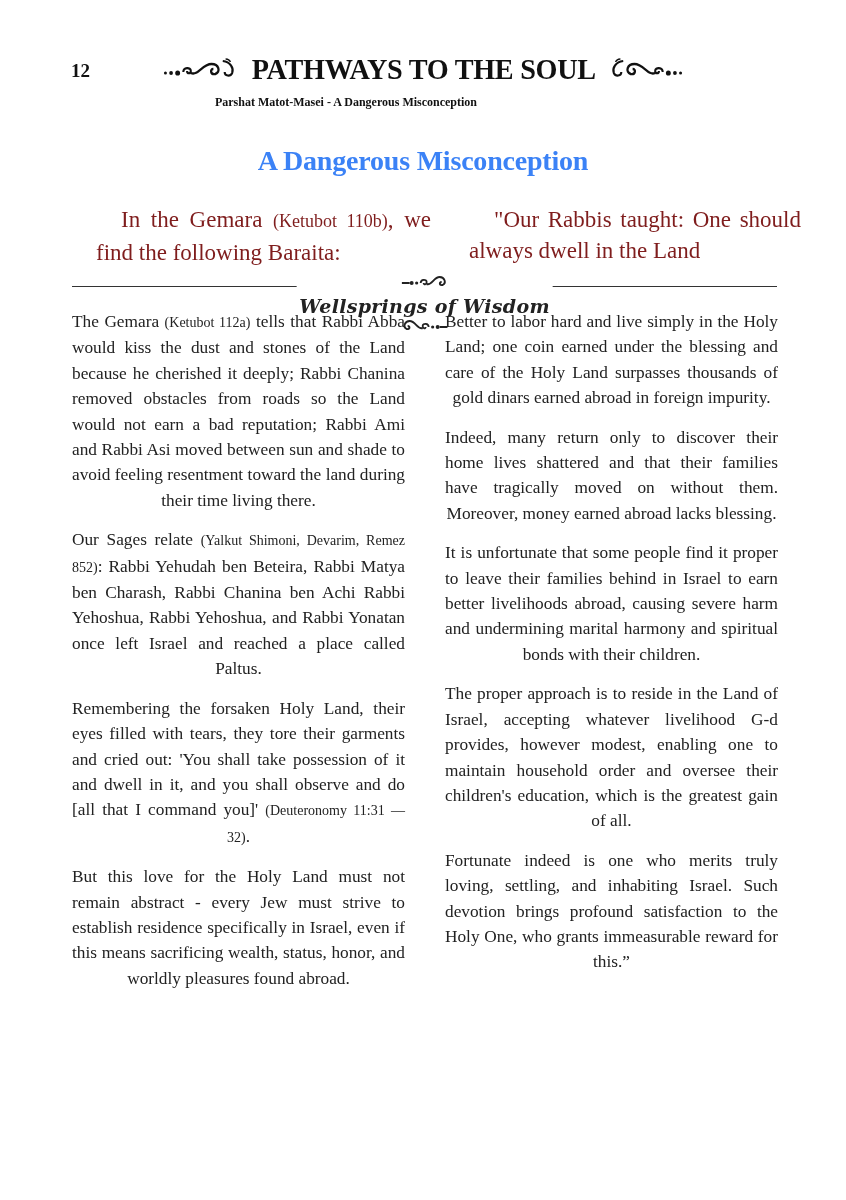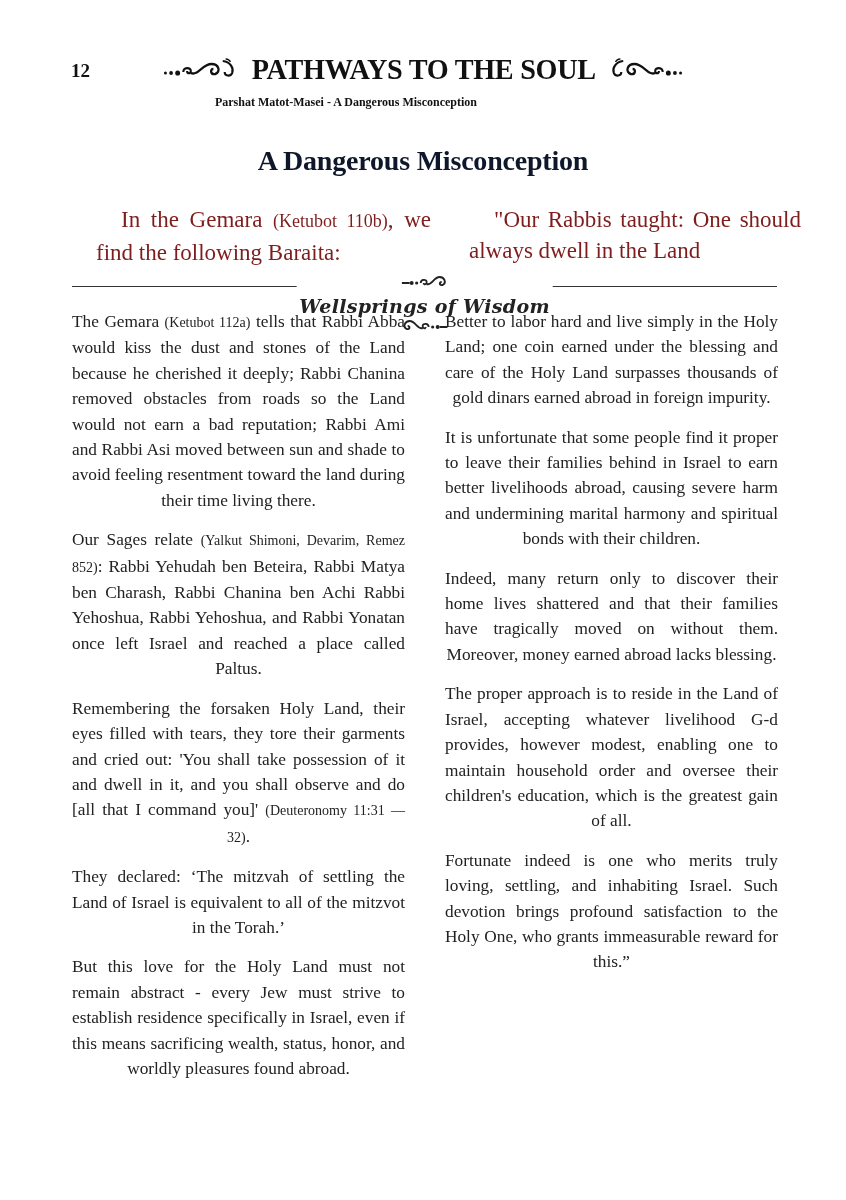--- a/index.html
+++ b/index.html
@@ -56,21 +56,21 @@
     font-family: "Liberation Serif", serif;
   }
   .title {
     position: absolute;
     left: 0;
     top: 145px;
     width: 846px;
     text-align: center;
     font-size: 28px;
     font-weight: bold;
-    color: #0f172a;
+    color: #3b82f6;
     font-family: "Liberation Serif", serif;
     letter-spacing: -0.2px;
   }
   .intro {
     position: absolute;
     top: 204px;
     font-size: 23px;
     line-height: 31px;
     text-align: justify;
     color: #7f1d1d;
@@ -202,25 +202,24 @@
           </g>
         </svg>
       </span>
     </div>
   </div>
 
   <div class="col left">
     <p><span>The Gemara </span><span class="src">(Ketubot 112a)</span><span> tells that Rabbi Abba would kiss the dust and stones of the Land because he cherished it deeply; Rabbi Chanina removed obstacles from roads so the Land would not earn a bad reputation; Rabbi Ami and Rabbi Asi moved between sun and shade to avoid feeling resentment toward the land during their time living there.</span></p>
     <p><span>Our Sages relate </span><span class="src">(Yalkut Shimoni, Devarim, Remez 852)</span><span>: Rabbi Yehudah ben Beteira, Rabbi Matya ben Charash, Rabbi Chanina ben Achi Rabbi Yehoshua, Rabbi Yehoshua, and Rabbi Yonatan once left Israel and reached a place called Paltus.</span></p>
     <p><span>Remembering the forsaken Holy Land, their eyes filled with tears, they tore their garments and cried out: 'You shall take possession of it and dwell in it, and you shall observe and do [all that I command you]' </span><span class="src">(Deuteronomy 11:31 — 32)</span><span>.</span></p>
-    <p><span>They declared: ‘The mitzvah of settling the Land of Israel is equivalent to all of the mitzvot in the Torah.’</span></p>
     <p><span>But this love for the Holy Land must not remain abstract - every Jew must strive to establish residence specifically in Israel, even if this means sacrificing wealth, status, honor, and worldly pleasures found abroad.</span></p>
   </div>
 
   <div class="col right">
     <p>Better to labor hard and live simply in the Holy Land; one coin earned under the blessing and care of the Holy Land surpasses thousands of gold dinars earned abroad in foreign impurity.</p>
+    <p>Indeed, many return only to discover their home lives shattered and that their families have tragically moved on without them. Moreover, money earned abroad lacks blessing.</p>
     <p>It is unfortunate that some people find it proper to leave their families behind in Israel to earn better livelihoods abroad, causing severe harm and undermining marital harmony and spiritual bonds with their children.</p>
-    <p>Indeed, many return only to discover their home lives shattered and that their families have tragically moved on without them. Moreover, money earned abroad lacks blessing.</p>
     <p>The proper approach is to reside in the Land of Israel, accepting whatever livelihood G-d provides, however modest, enabling one to maintain household order and oversee their children's education, which is the greatest gain of all.</p>
     <p>Fortunate indeed is one who merits truly loving, settling, and inhabiting Israel. Such devotion brings profound satisfaction to the Holy One, who grants immeasurable reward for this.”</p>
   </div>
 
 </div>
 
 </body></html>

